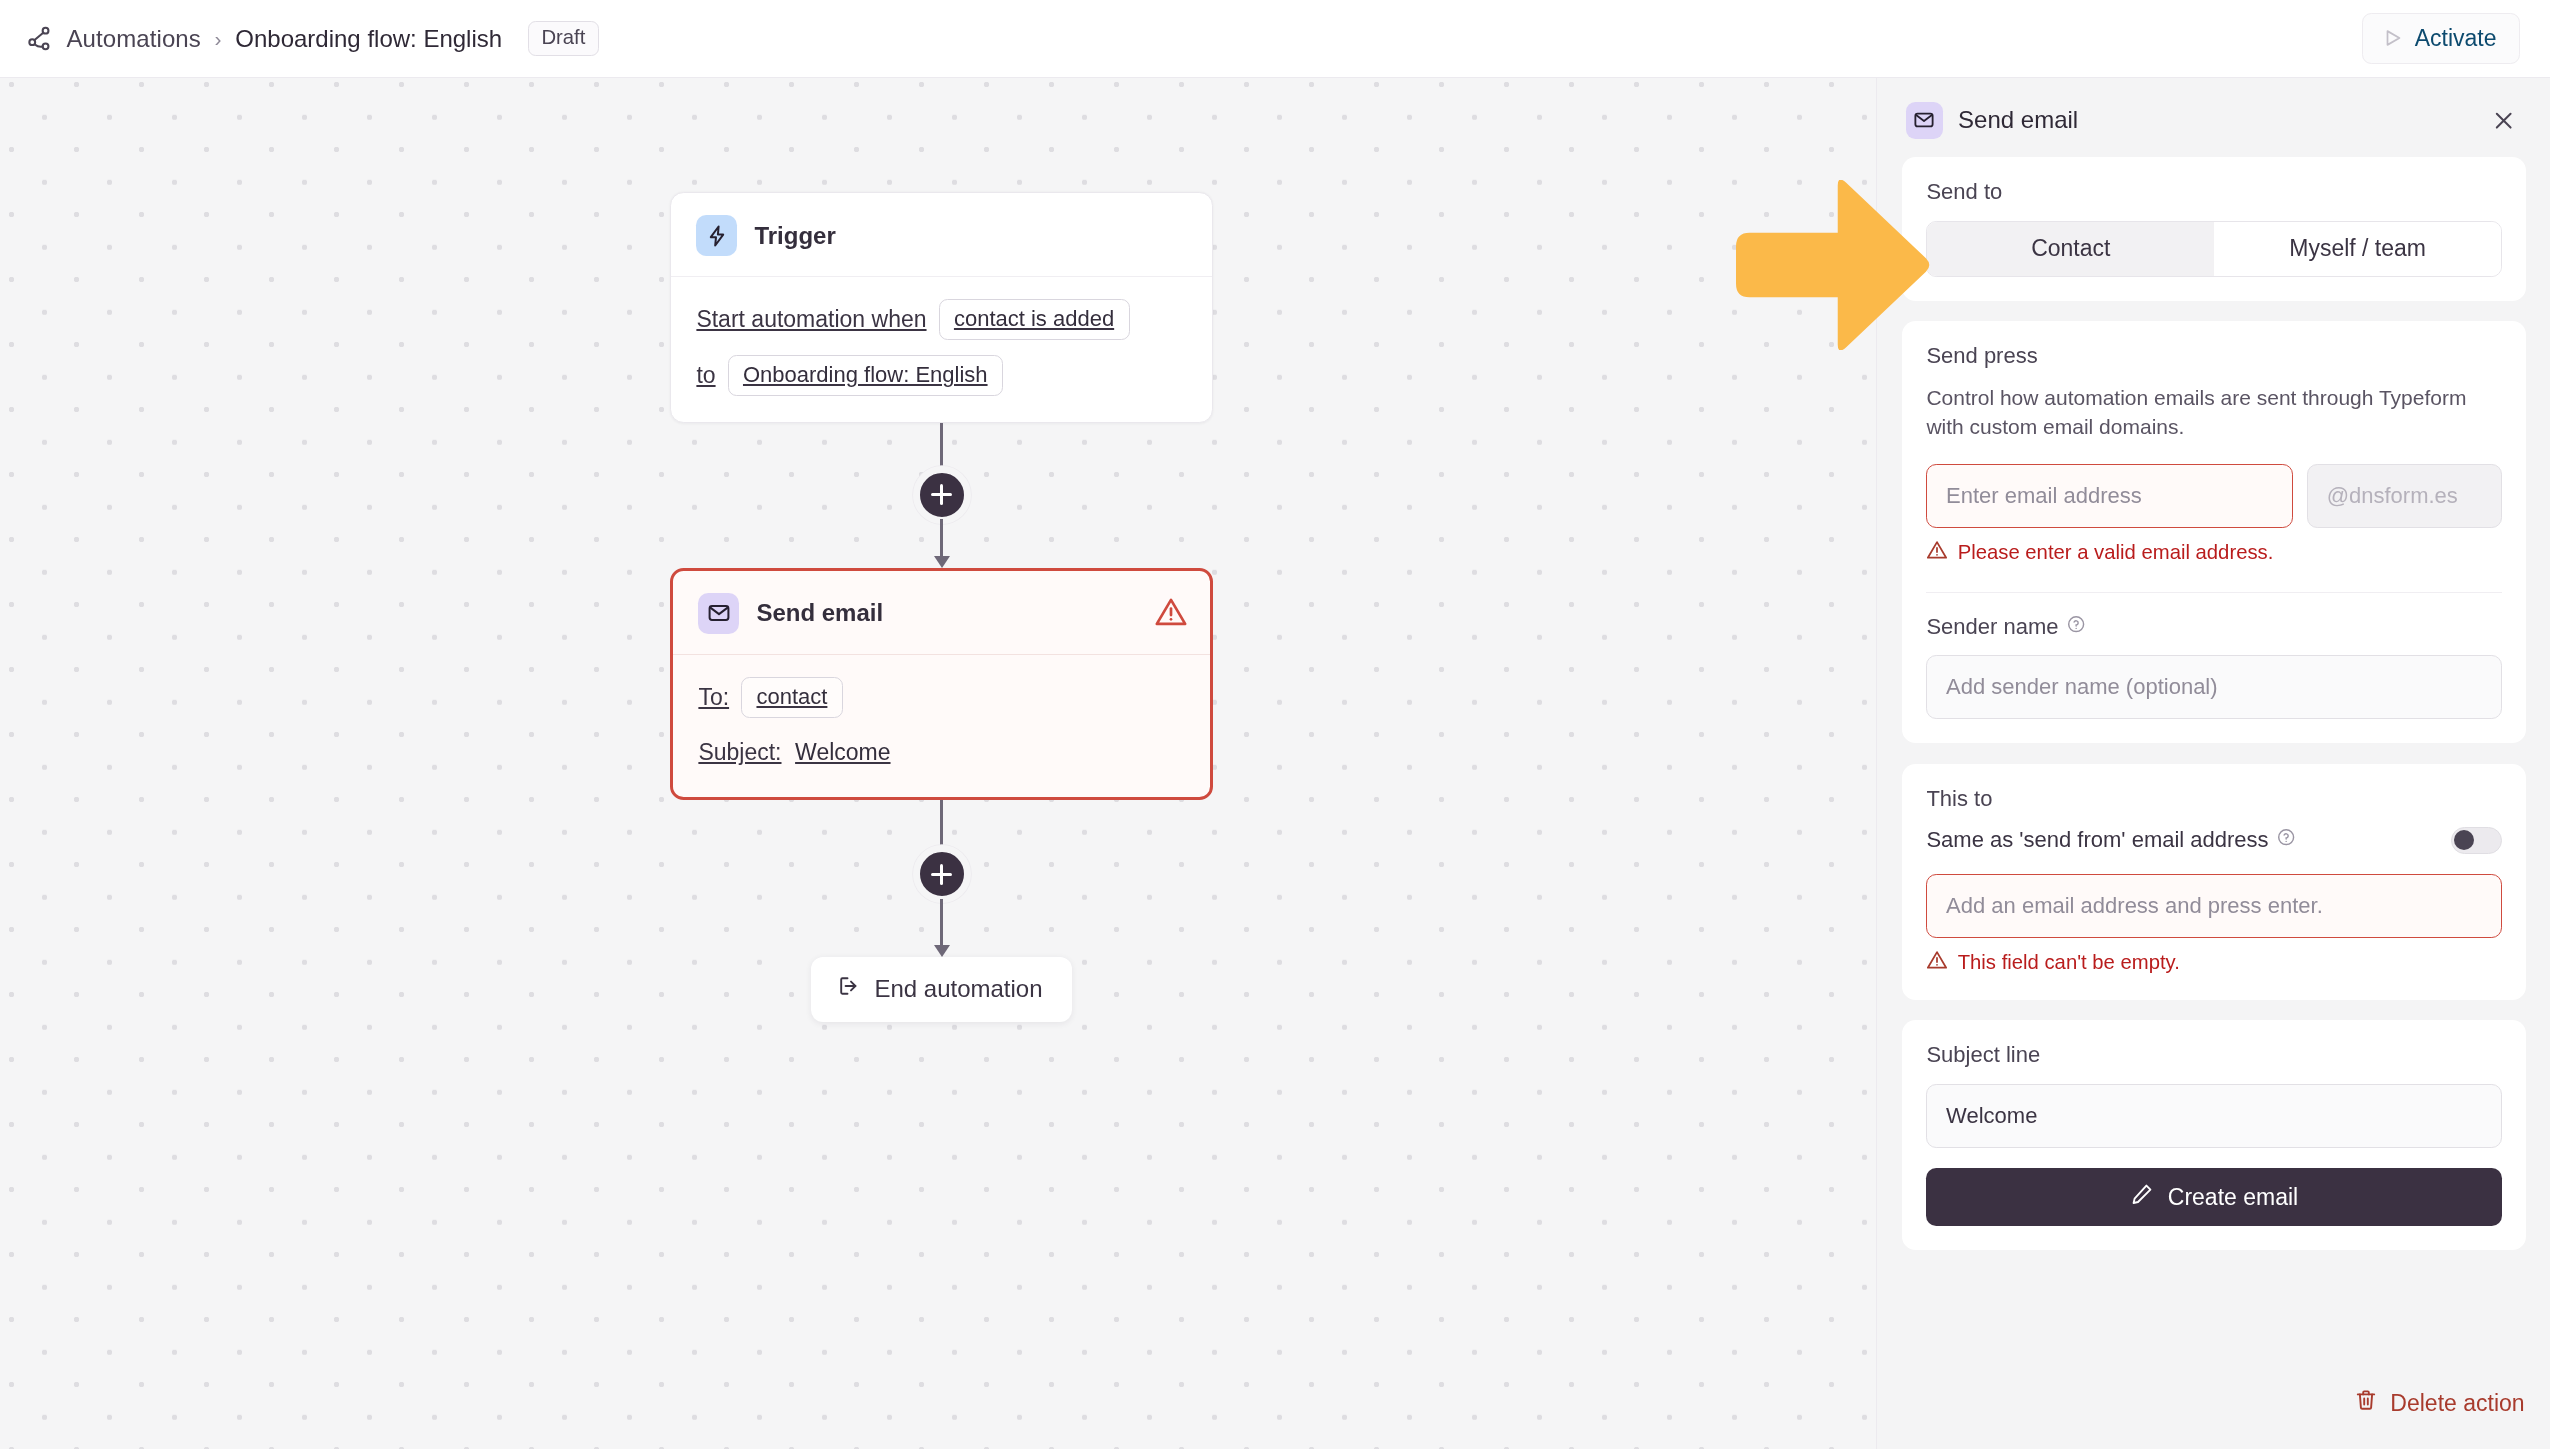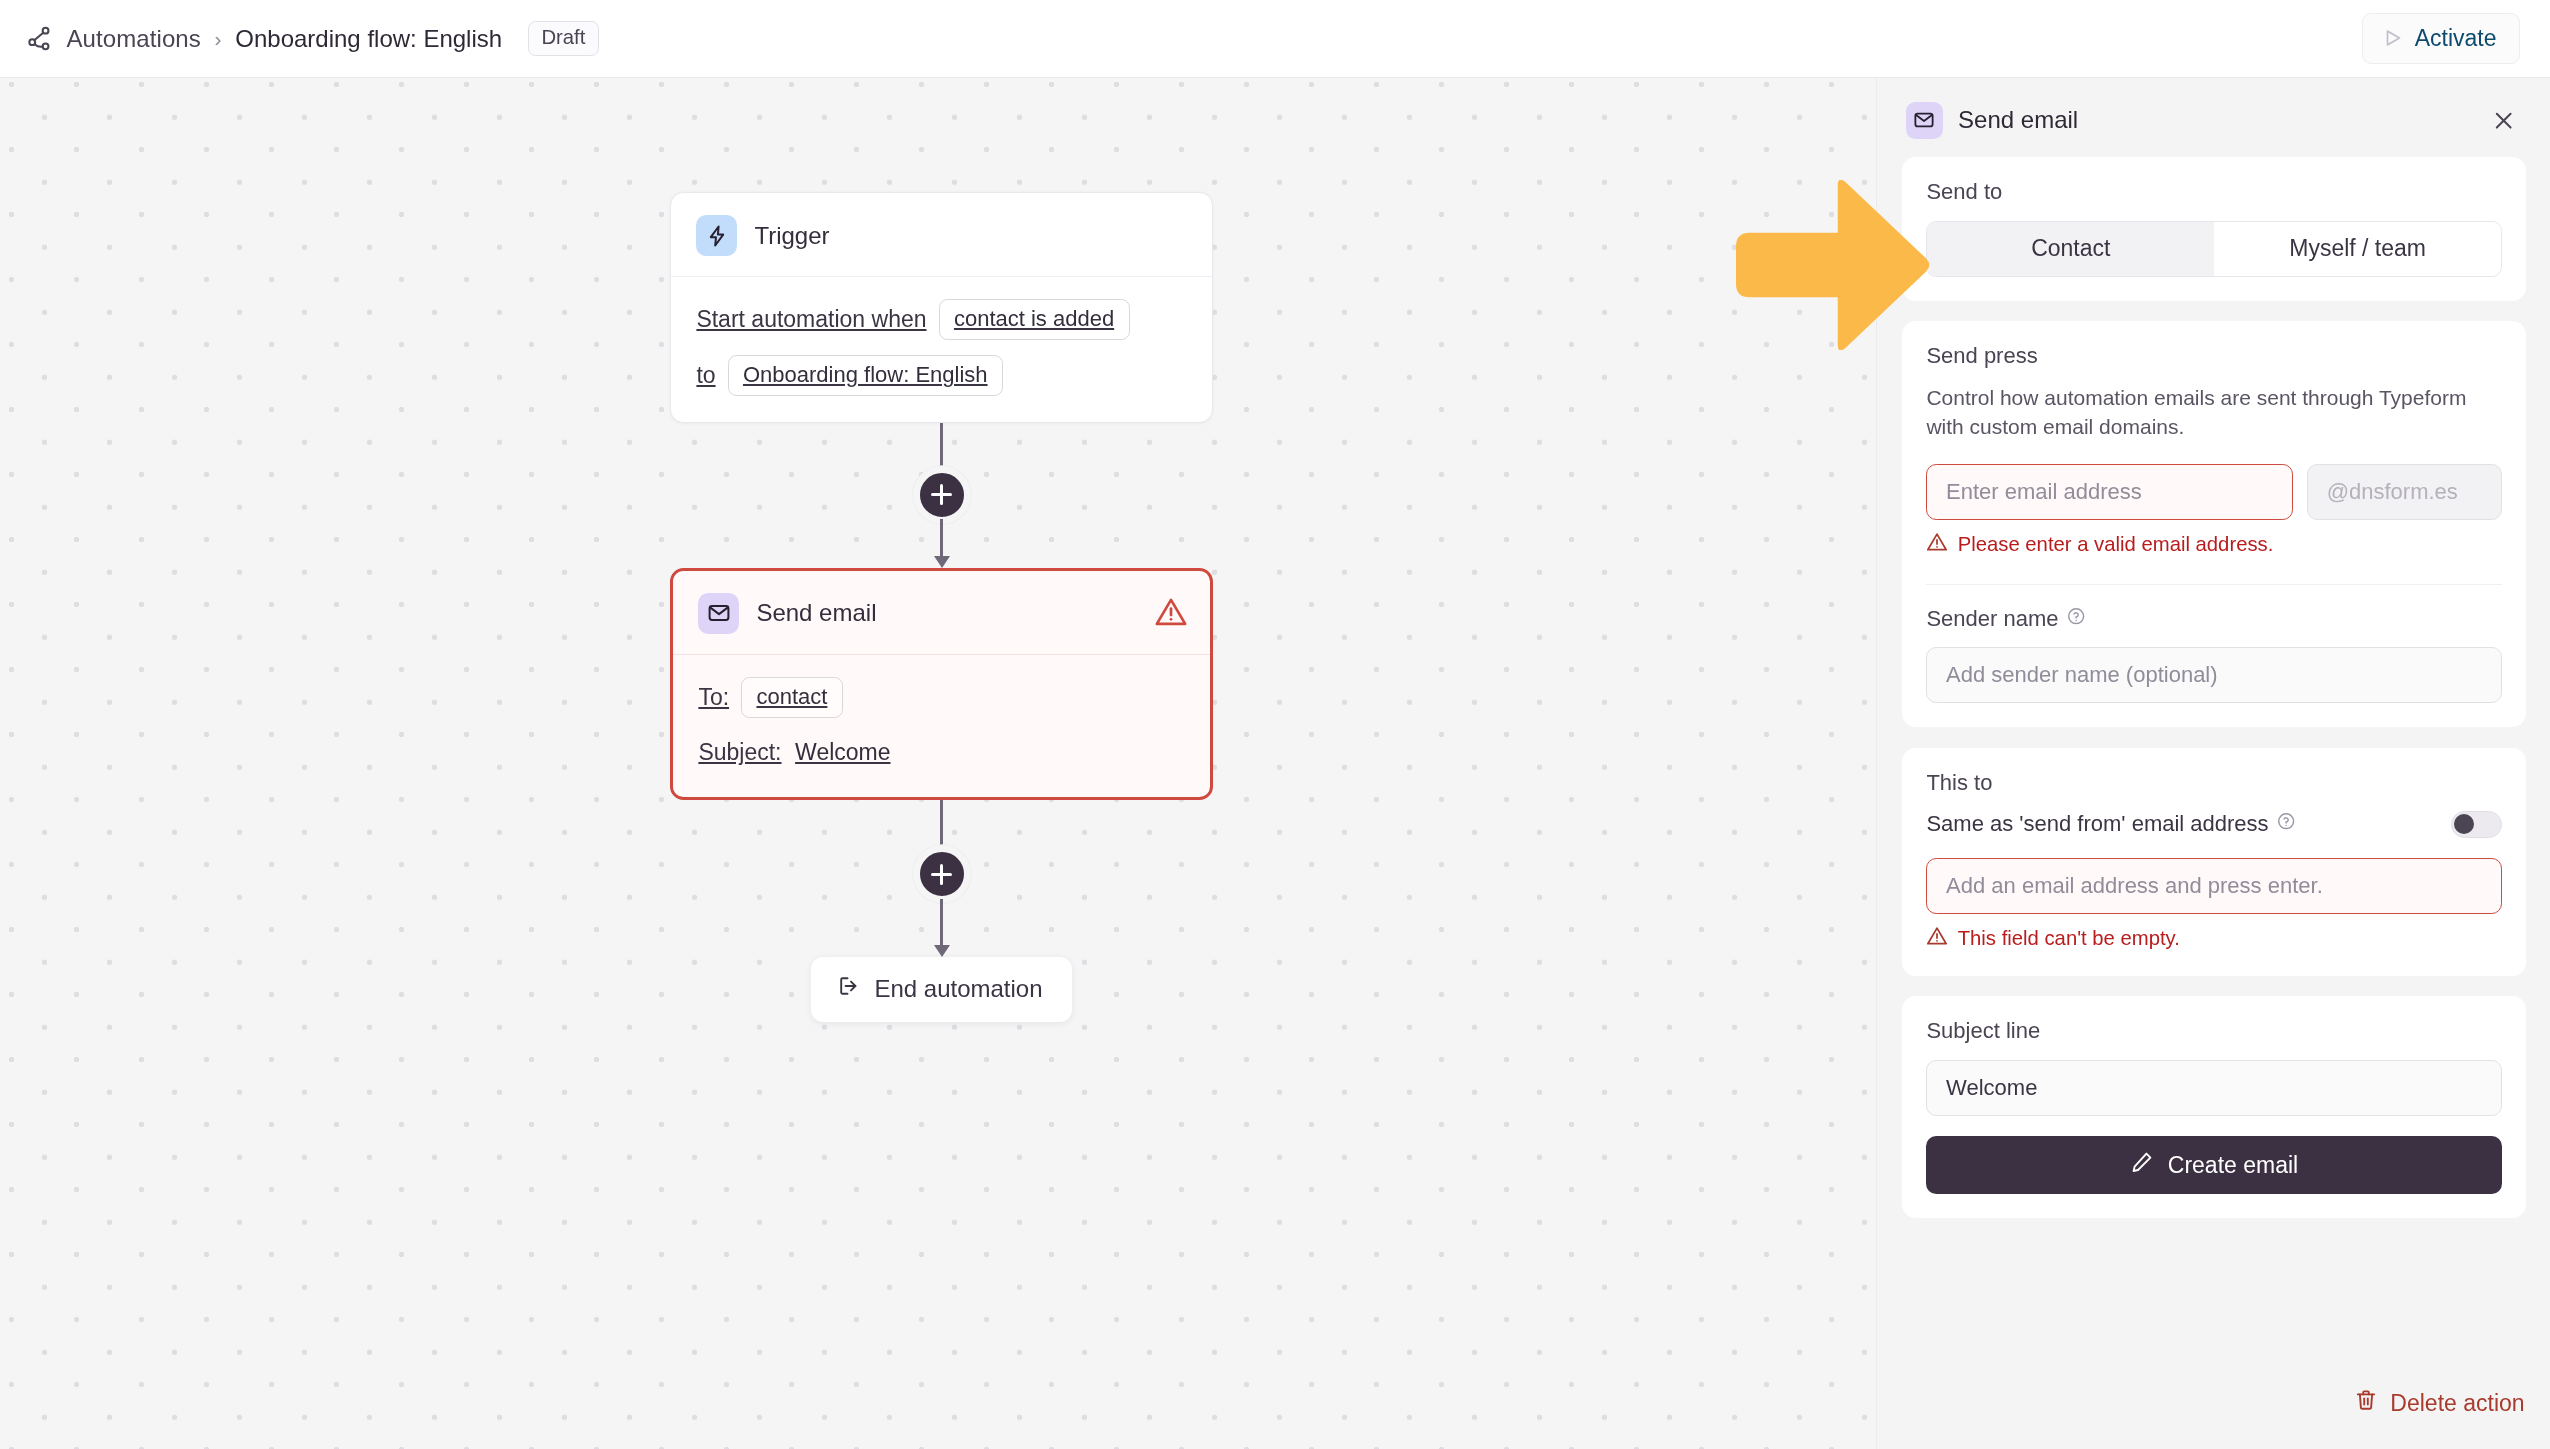--- a/index.html
+++ b/index.html
@@ -95,20 +95,21 @@
     border: 1.7px solid #eae8ed;
     border-radius: 13.6px;
     box-shadow: 0 0.8px 2.5px rgba(40,30,55,0.05);
     padding: 0;
   }
   .node-head {
     display: flex;
     align-items: center;
     padding: 22px 25.4px 20.3px 25.4px;
     border-bottom: 1.7px solid #f0eef2;
+    font-weight: bold;
   }
   .node-badge {
     width: 41px; height: 41px;
     border-radius: 10.2px;
     display: flex; align-items: center; justify-content: center;
     flex: 0 0 auto;
     margin-right: 17px;
   }
   .node-badge.trigger { background: #c2dcfb; }
   .node-badge.email   { background: #ddd4f7; }
@@ -274,21 +275,21 @@
     font-size: 23px;
     color: #3b3443;
     cursor: pointer;
     background: #ffffff;
   }
   .seg.active { background: #f2f1f3; }
 
   
   .row { display: flex; gap: 13.6px; align-items: stretch; }
   .tf-input {
-    height: 56px;
+    height: 64px;
     border: 1.7px solid #e2e0e5;
     border-radius: 10.2px;
     background: #fafafb;
     display: flex;
     align-items: center;
     padding: 0 18.7px;
     font-size: 22px;
     color: #3b3443;
     cursor: text;
   }

